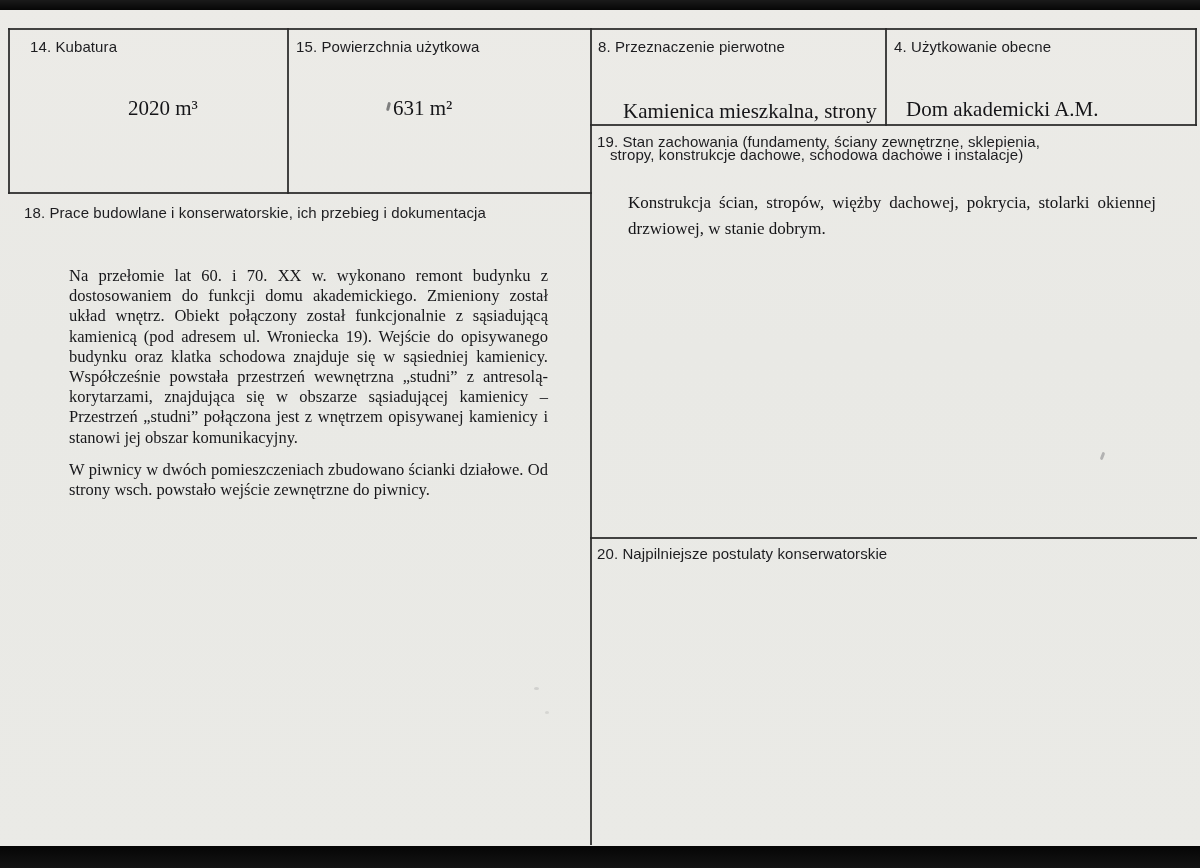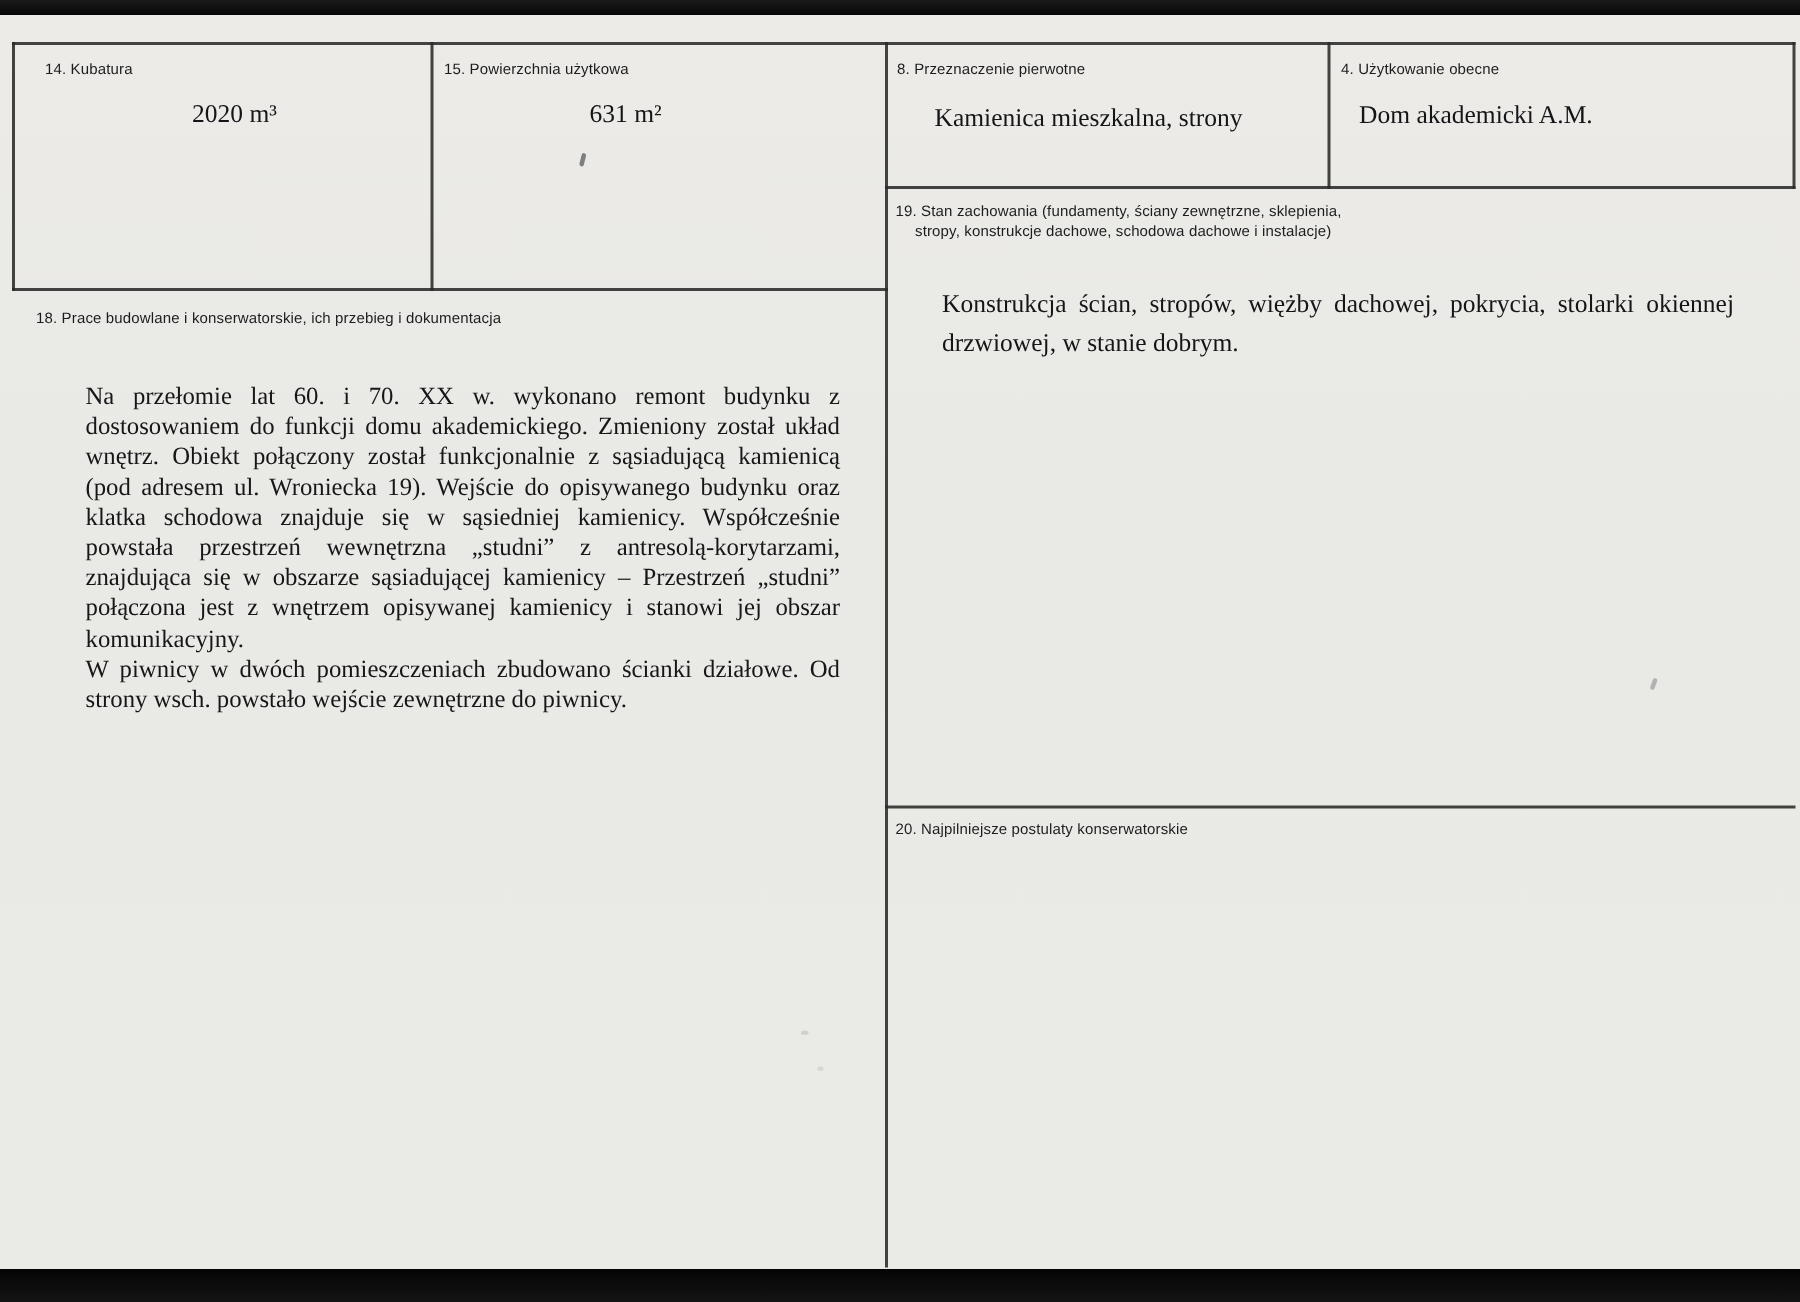--- a/index.html
+++ b/index.html
@@ -13,35 +13,35 @@
     position:relative;width:1200px;height:868px;
     background:linear-gradient(180deg,#ecebe7 0%,#e9e9e5 40%,#eaeae6 100%);
   }
   .bar{position:absolute;left:0;width:1200px;background:#0c0c0c;}
   .bar.top{top:0;height:10px;background:linear-gradient(180deg,#1a1a1a,#060606);}
   .bar.bottom{top:846px;height:22px;background:linear-gradient(180deg,#050505,#141414);}
   .ln{position:absolute;background:#2a2a2a;opacity:.88;}
   .label{
     position:absolute;
     font-family:"Liberation Sans", sans-serif;
-    font-size:10px;line-height:13px;color:#1d1d20;
+    font-size:15px;line-height:13px;color:#1d1d20;
     letter-spacing:.1px;
   }
   .value{
     position:absolute;
     font-family:"Liberation Serif", serif;
-    font-size:17px;color:#151518;
+    font-size:21px;color:#151518;margin-top:30px;
   }
   .bodytext{
     position:absolute;
     font-family:"Liberation Serif", serif;
     font-size:16.5px;line-height:20.2px;color:#17171a;
     text-align:justify;
   }
-  .bodytext p{margin:0;}
+  .bodytext p{margin:12px;}
   .stantext{
     position:absolute;
     font-family:"Liberation Serif", serif;
     font-size:17px;line-height:26px;color:#151518;
     text-align:justify;
     margin-left:20px;
   }
   .artifact{position:absolute;pointer-events:none;}
 </style>
 </head>

